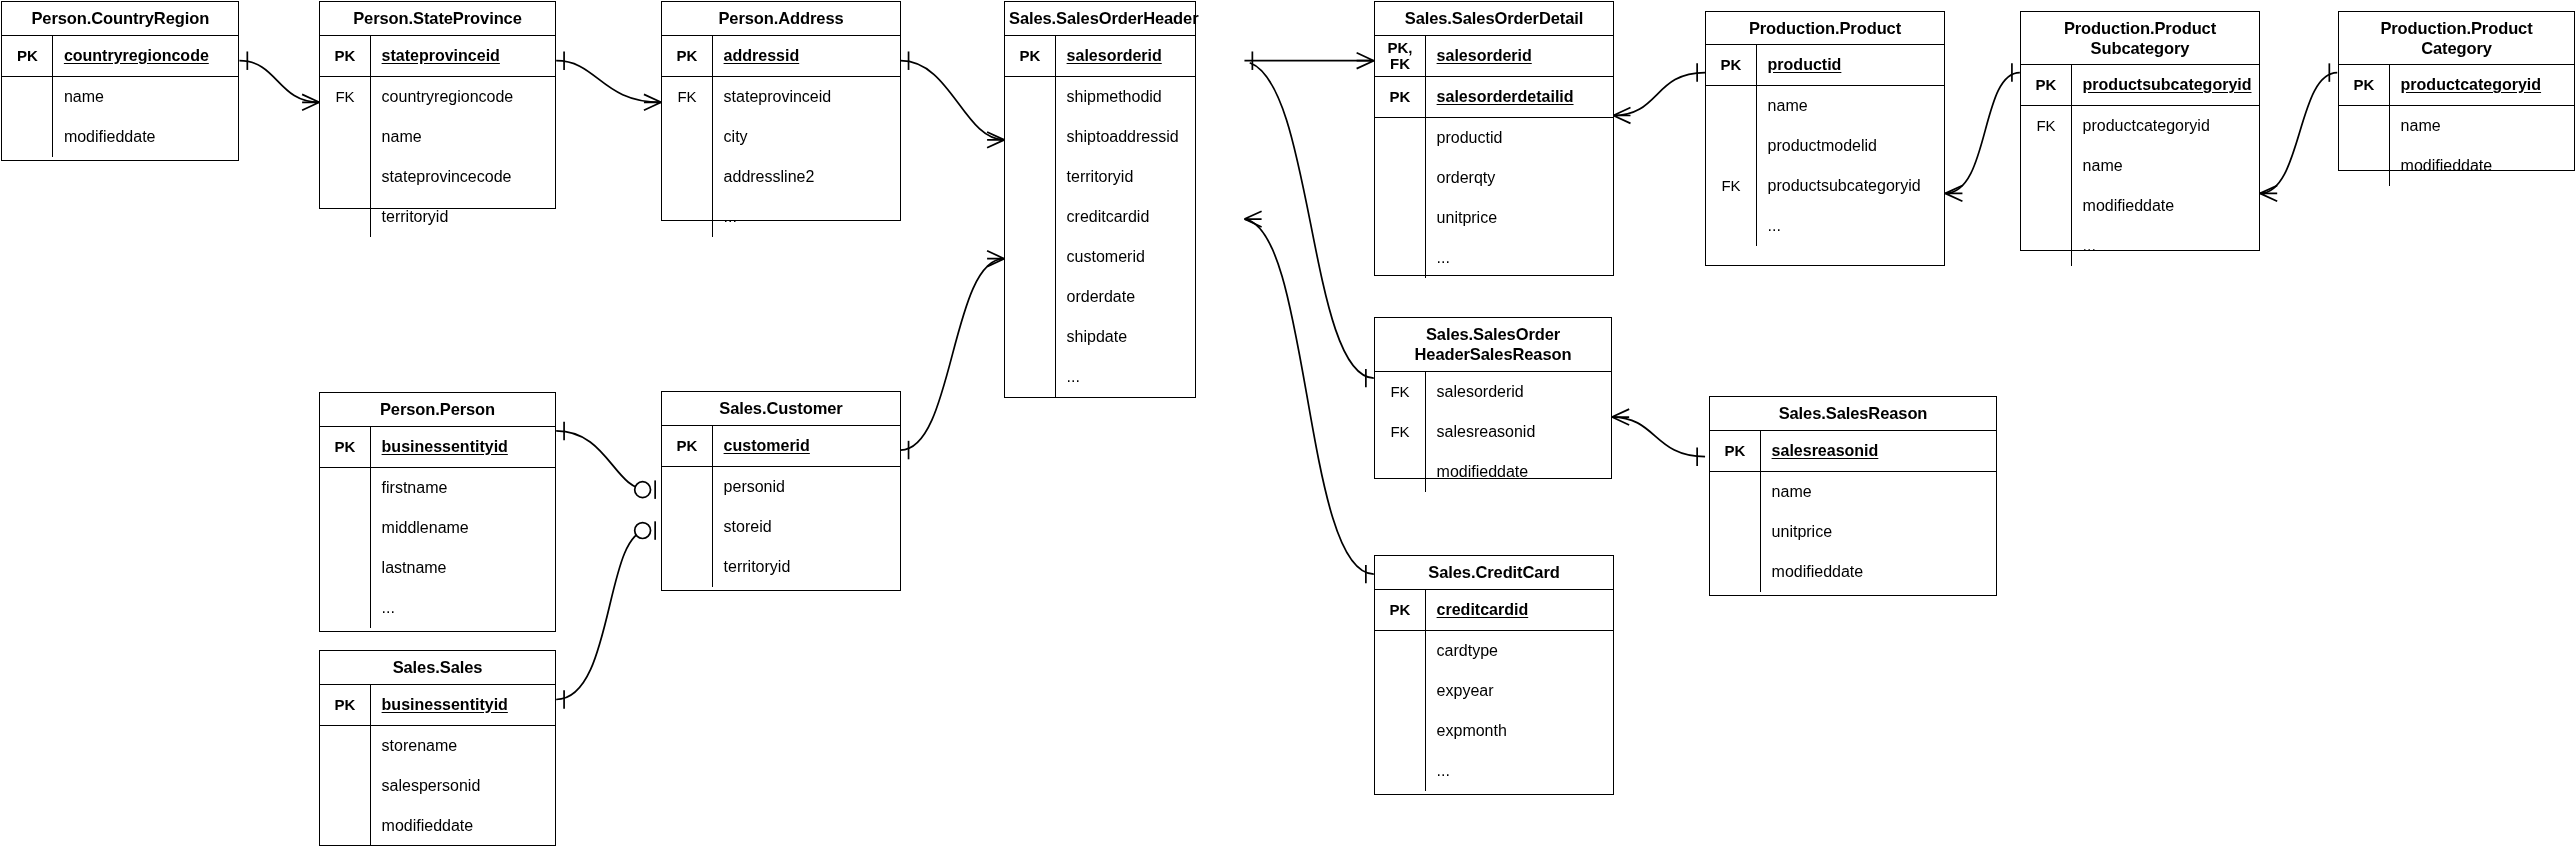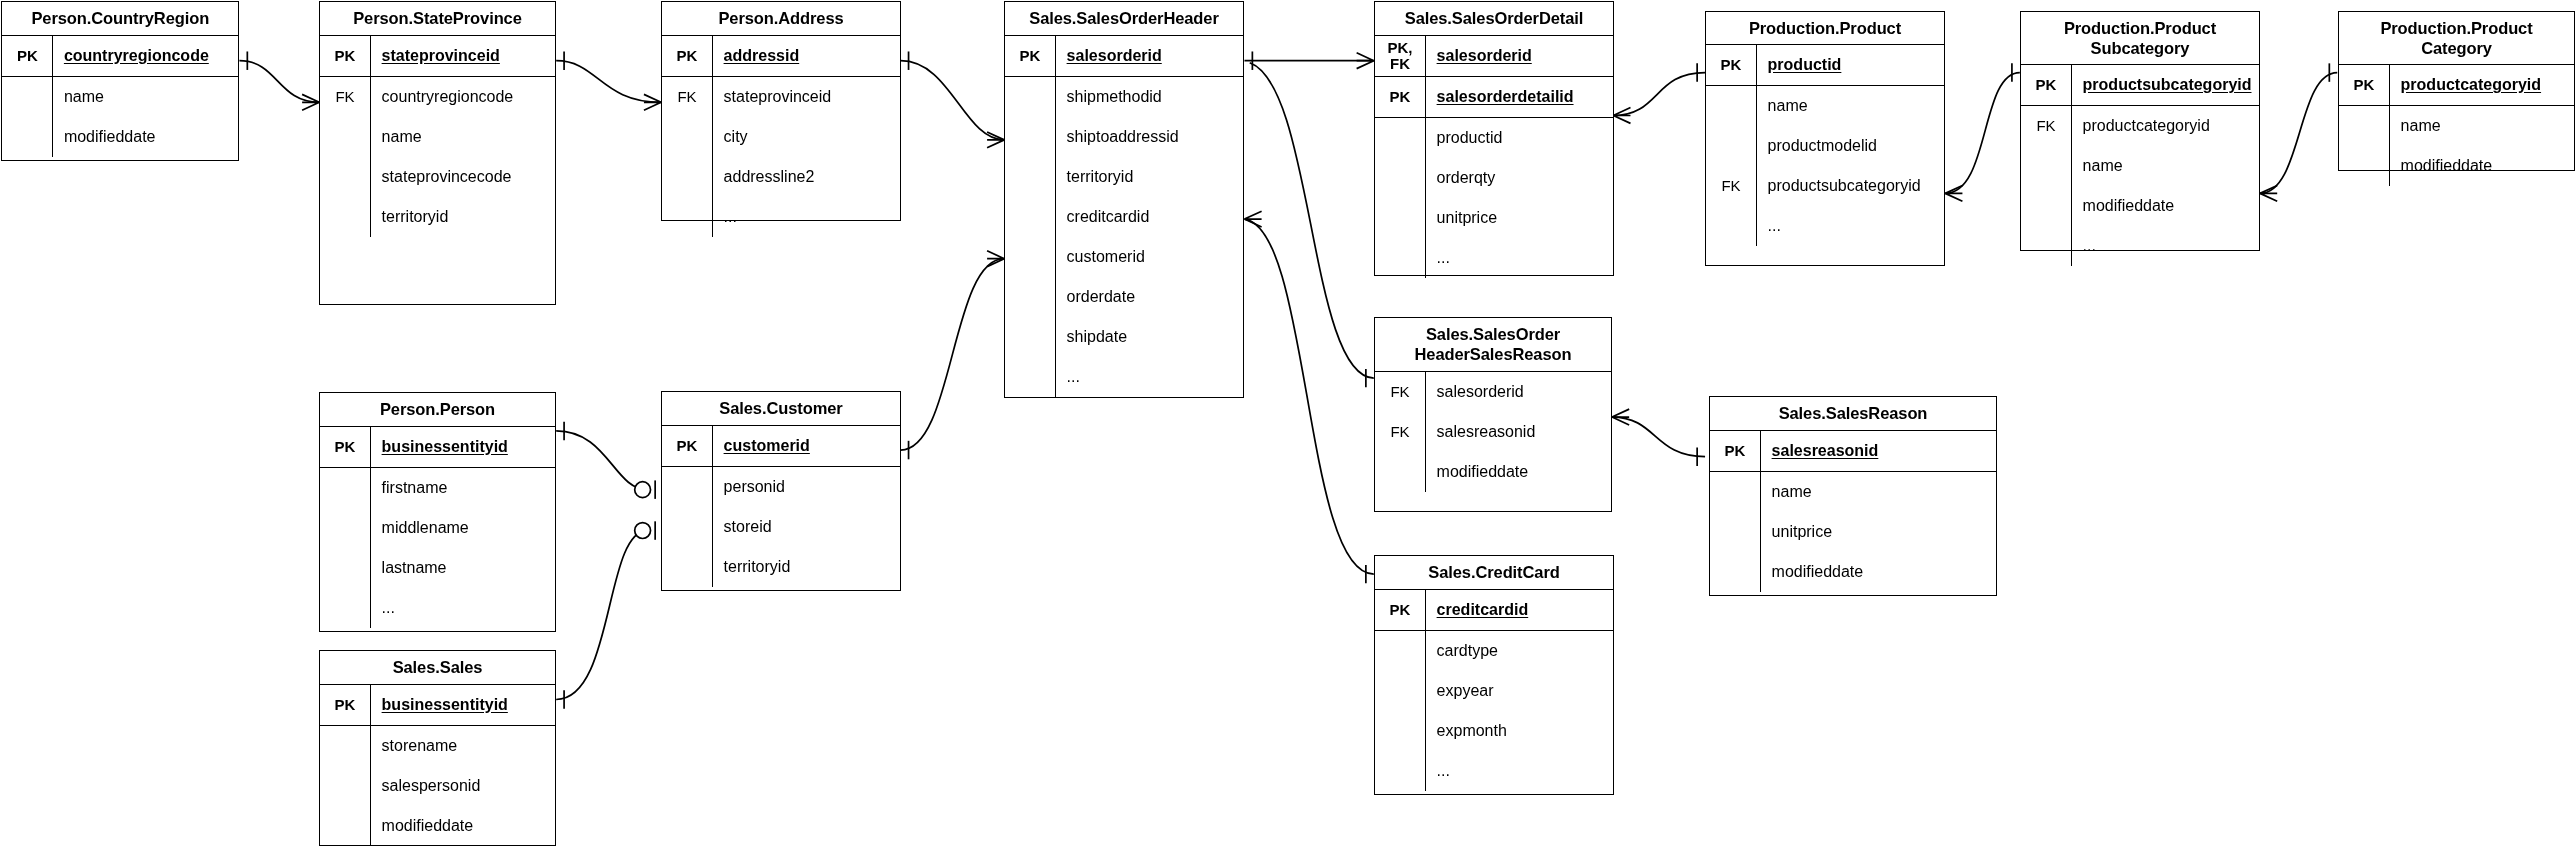--- a/index.html
+++ b/index.html
@@ -127,21 +127,21 @@
               <div class="key"></div>
               <div class="attr">name</div>
             </div>
             <div class="row">
               <div class="key"></div>
               <div class="attr">modifieddate</div>
             </div>
           </div>
         </div>
       </div>
-      <div class="entity" style="left: 319px; top: 1.3px; width: 237px; height: 304px;">
+      <div class="entity" style="left: 319px; top: 1.3px; width: 237px; height: 208px;">
         <div class="ent-title">Person.StateProvince</div>
         <div class="ent-body">
           <div class="sec">
             <div class="row">
               <div class="key">PK</div>
               <div class="attr pk">stateprovinceid</div>
             </div>
           </div>
           <div class="sec">
             <div class="row">
@@ -185,21 +185,21 @@
               <div class="key"></div>
               <div class="attr">addressline2</div>
             </div>
             <div class="row">
               <div class="key"></div>
               <div class="attr">...</div>
             </div>
           </div>
         </div>
       </div>
-      <div class="entity" style="left: 1004px; top: 1.3px; width: 240px; height: 397px;">
+      <div class="entity" style="left: 1004px; top: 1.3px; width: 192px; height: 397px;">
         <div class="ent-title">Sales.SalesOrderHeader</div>
         <div class="ent-body">
           <div class="sec">
             <div class="row">
               <div class="key">PK</div>
               <div class="attr pk">salesorderid</div>
             </div>
           </div>
           <div class="sec">
             <div class="row">
@@ -426,21 +426,21 @@
               <div class="key"></div>
               <div class="attr">salespersonid</div>
             </div>
             <div class="row">
               <div class="key"></div>
               <div class="attr">modifieddate</div>
             </div>
           </div>
         </div>
       </div>
-      <div class="entity" style="left: 1374px; top: 317px; width: 238px; height: 195px;">
+      <div class="entity" style="left: 1374px; top: 317px; width: 238px; height: 162px;">
         <div class="ent-title" style="white-space: pre-line;">Sales.SalesOrder
 HeaderSalesReason</div>
         <div class="ent-body">
           <div class="sec">
             <div class="row">
               <div class="key fk">FK</div>
               <div class="attr">salesorderid</div>
             </div>
             <div class="row">
               <div class="key fk">FK</div>

